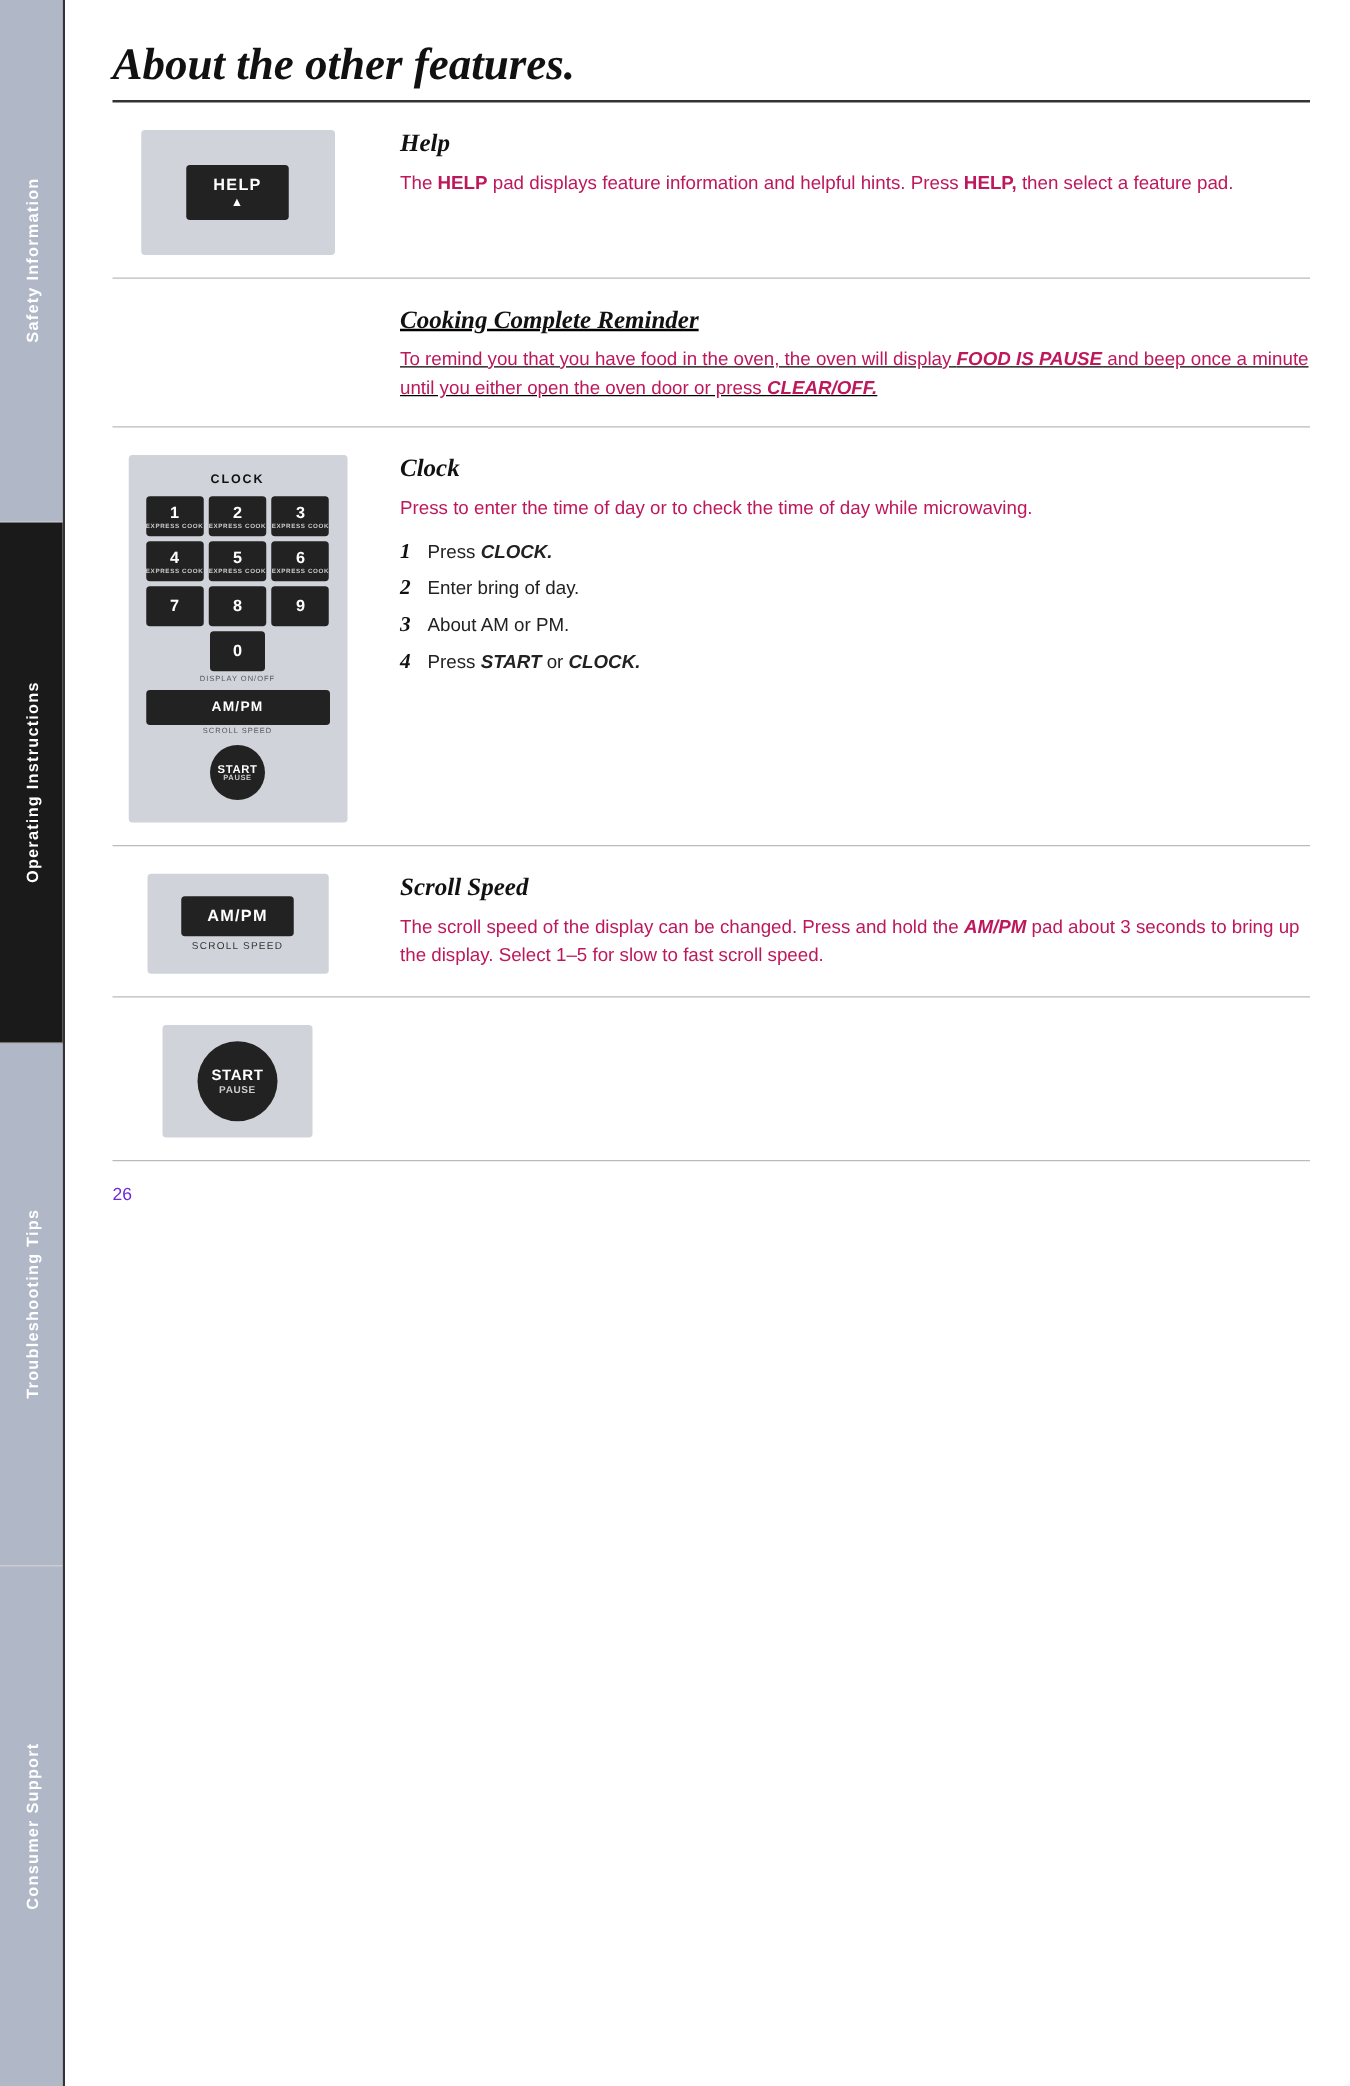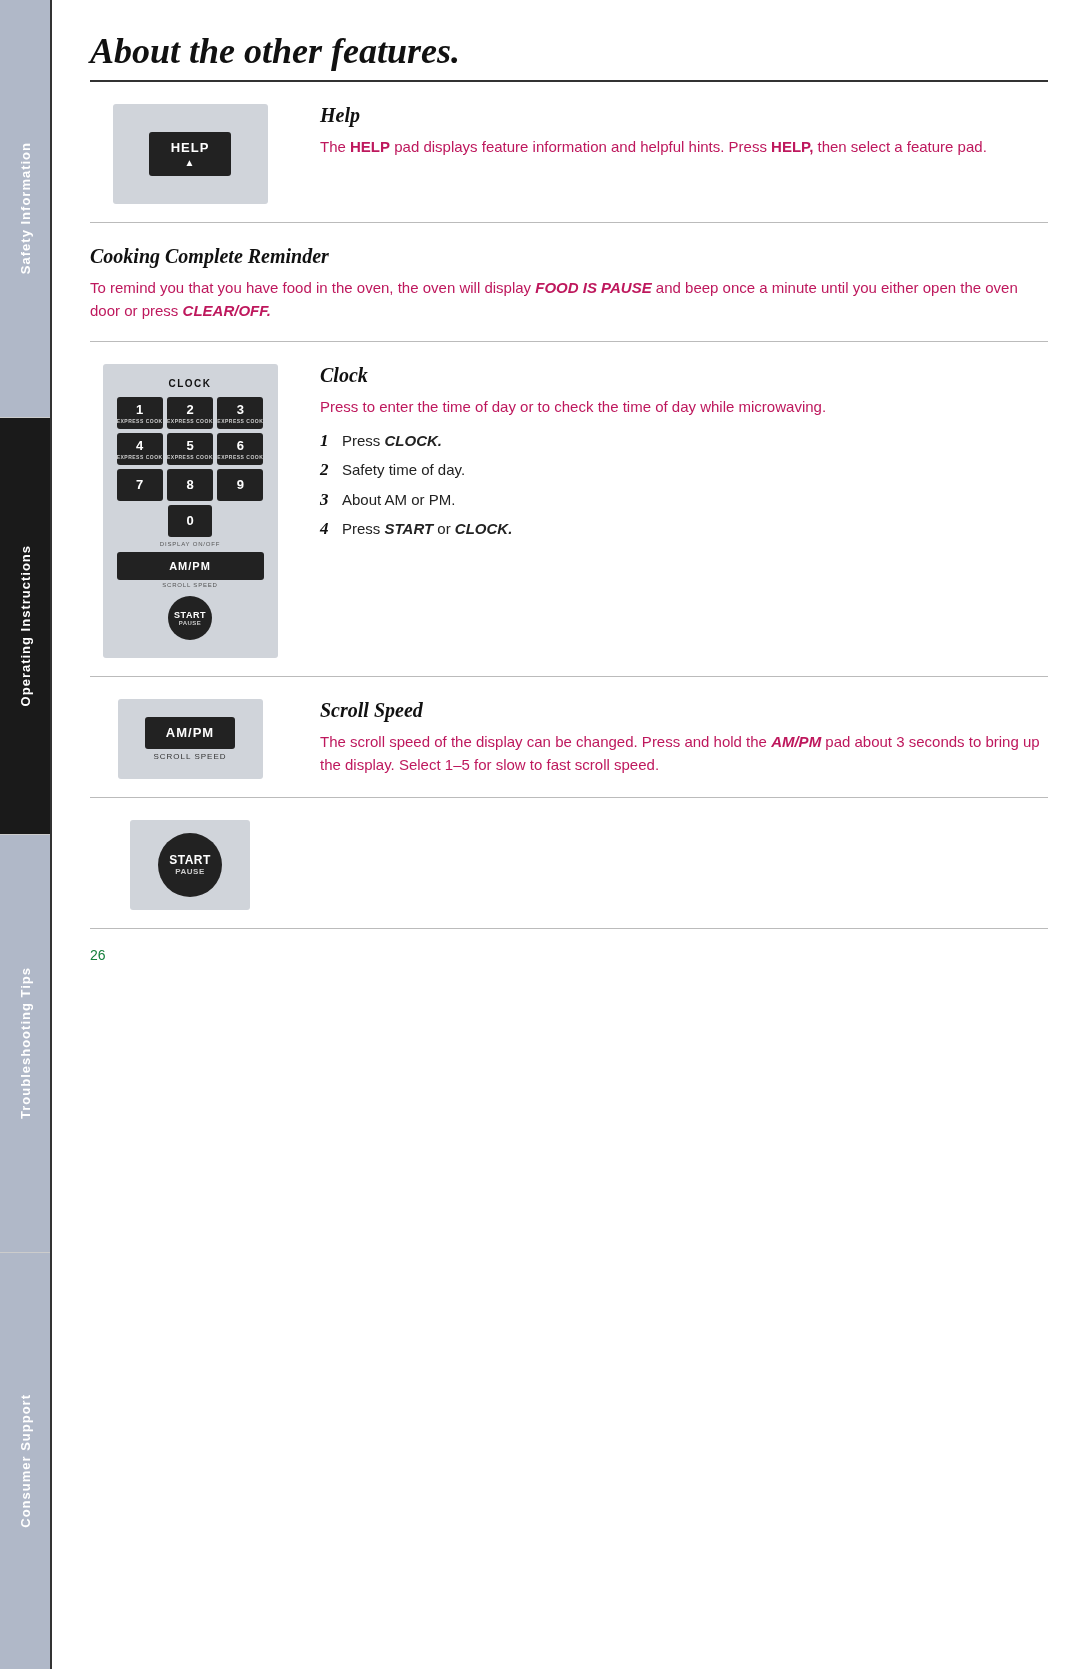--- a/index.html
+++ b/index.html
@@ -328,21 +328,21 @@
       letter-spacing: 0.5px;
     }
     .start-btn-lg .pause-sub {
       font-size: 8px;
       color: #ccc;
     }
 
     
     .page-number {
       font-size: 14px;
-      color: #15803d;
+      color: #6d28d9;
       margin-top: 18px;
     }
   </style>
 </head>
 <body>
 
 <div class="sidebar">
   <div class="sidebar-section safety">
     <span class="sidebar-label">Safety Information</span>
   </div>
@@ -370,21 +370,21 @@
         </div>
       </div>
     </div>
     <div class="section-content">
       <div class="section-heading">Help</div>
       <p class="section-text">The <strong>HELP</strong> pad displays feature information and helpful hints. Press <strong>HELP,</strong> then select a feature pad.</p>
     </div>
   </div>
 
   <div class="section-row">
-    <div class="section-content" style="">
+    <div class="section-content" style="margin-left: 230px; text-decoration: underline;">
       <div class="section-heading">Cooking Complete Reminder</div>
       <p class="section-text">To remind you that you have food in the oven, the oven will display <strong><em>FOOD IS PAUSE</em></strong> and beep once a minute until you either open the oven door or press <strong><em>CLEAR/OFF.</em></strong></p>
     </div>
   </div>
 
   <div class="section-row">
     <div class="section-img" style="align-self: flex-start; margin-top: 0;">
       <div class="keypad-graphic">
         <div class="keypad-clock-label">CLOCK</div>
         <div class="keypad-grid">
@@ -443,21 +443,21 @@
     <div class="section-content">
       <div class="section-heading">Clock</div>
       <p class="section-text">Press to enter the time of day or to check the time of day while microwaving.</p>
       <ol class="steps-list">
         <li>
           <span class="step-num"><em>1</em>&nbsp;</span>
           <span>Press <strong><em>CLOCK.</em></strong></span>
         </li>
         <li>
           <span class="step-num"><em>2</em>&nbsp;</span>
-          <span>Safety time of day.</span>
+          <span>Enter bring of day.</span>
         </li>
         <li>
           <span class="step-num"><em>3</em>&nbsp;</span>
           <span>About AM or PM.</span>
         </li>
         <li>
           <span class="step-num"><em>4</em>&nbsp;</span>
           <span>Press <strong><em>START</em></strong> or <strong><em>CLOCK.</em></strong></span>
         </li>
       </ol>

